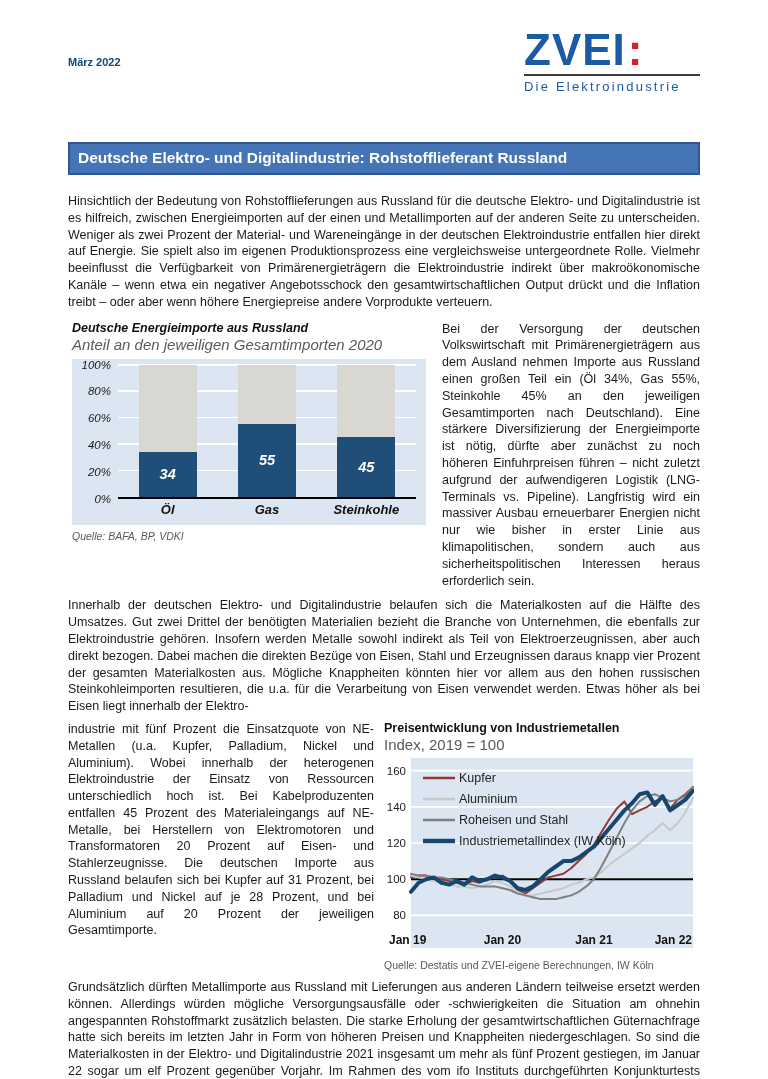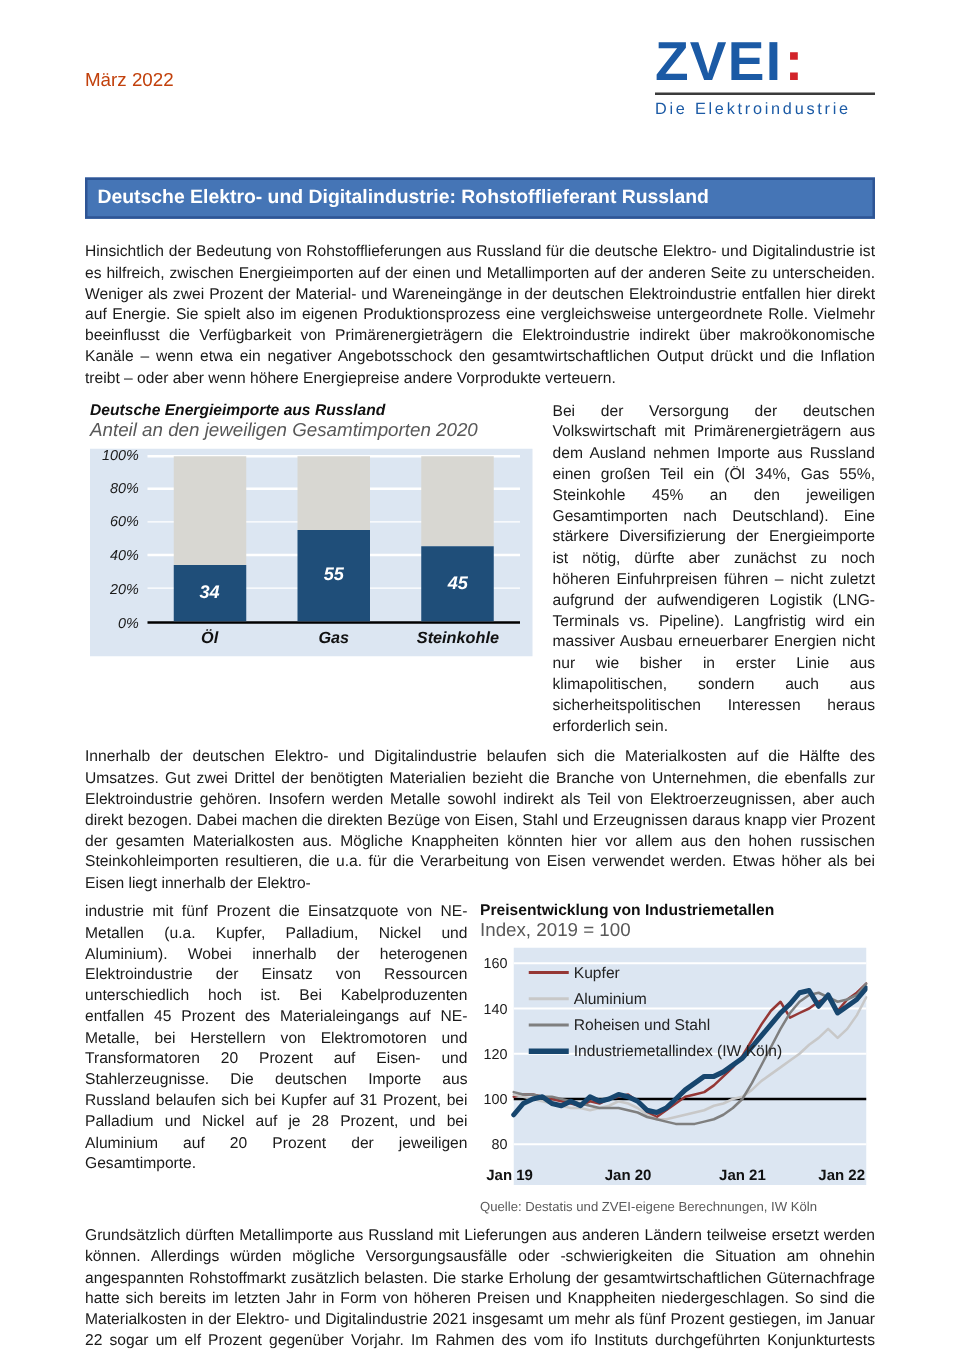--- a/index.html
+++ b/index.html
@@ -3,21 +3,21 @@
 <meta charset="utf-8">
 <style>
   * { margin:0; padding:0; box-sizing:border-box; }
   html,body { background:#ffffff; }
   body { font-family:"Liberation Sans", sans-serif; color:#1a1a1a; }
   .page { position:relative; width:768px; height:1079px; background:#fff; overflow:hidden;
           padding:30px 68px 0 68px; }
 
   
   .hdr { display:flex; justify-content:space-between; align-items:flex-start; height:86px; }
-  .date { margin-top:26px; font-size:15px; font-weight:normal; color:#c2410c; }
+  .date { margin-top:26px; font-size:11px; font-weight:bold; color:#0c4a6e; }
   .logo { text-align:left; width:176px; }
   .logo-main { font-size:44px; line-height:40px; font-weight:800; color:#1B5AA5; letter-spacing:1px; }
   .logo-main .colon { color:#D2232A; margin-left:2px; }
   .logo-rule { height:2px; background:#3b3b3b; margin:4px 0 3px 0; }
   .logo-tag { font-size:13px; color:#1B5AA5; letter-spacing:2.2px; white-space:nowrap; }
 
   
   .titlebar { margin-top:26px; background:#4575B6; border:2px solid #2E5595; color:#fff;
               font-size:15.5px; font-weight:bold; padding:5px 8px 6px 8px; }
 
@@ -119,20 +119,21 @@
                 </div>
               </div>
             </div>
         </div>
         <div class="xlabels" id="bar-xlabels">
             <div class="xlabel-slot">Öl</div>
             <div class="xlabel-slot">Gas</div>
             <div class="xlabel-slot">Steinkohle</div>
           </div>
       </div>
+      <div class="chart-src">Quelle: BAFA, BP, VDKI</div>
     </div>
     <div class="sec1-right">
       <p class="body">Bei der Versorgung der deutschen Volkswirtschaft mit Primärenergieträgern aus dem Ausland nehmen Importe aus Russland einen großen Teil ein (Öl 34%, Gas 55%, Steinkohle 45% an den jeweiligen Gesamtimporten nach Deutschland). Eine stärkere Diversifizierung der Energieimporte ist nötig, dürfte aber zunächst zu noch höheren Einfuhrpreisen führen – nicht zuletzt aufgrund der aufwendigeren Logistik (LNG-Terminals vs. Pipeline). Langfristig wird ein massiver Ausbau erneuerbarer Energien nicht nur wie bisher in erster Linie aus klimapolitischen, sondern auch aus sicherheitspolitischen Interessen heraus erforderlich sein.</p>
     </div>
   </div>
 
   <p class="body mt8">Innerhalb der deutschen Elektro- und Digitalindustrie belaufen sich die Materialkosten auf die Hälfte des Umsatzes. Gut zwei Drittel der benötigten Materialien bezieht die Branche von Unternehmen, die ebenfalls zur Elektroindustrie gehören. Insofern werden Metalle sowohl indirekt als Teil von Elektroerzeugnissen, aber auch direkt bezogen. Dabei machen die direkten Bezüge von Eisen, Stahl und Erzeugnissen daraus knapp vier Prozent der gesamten Materialkosten aus. Mögliche Knappheiten könnten hier vor allem aus den hohen russischen Steinkohleimporten resultieren, die u.a. für die Verarbeitung von Eisen verwendet werden. Etwas höher als bei Eisen liegt innerhalb der Elektro-</p>
 
   <div class="sec2">
     <div class="sec2-left">

